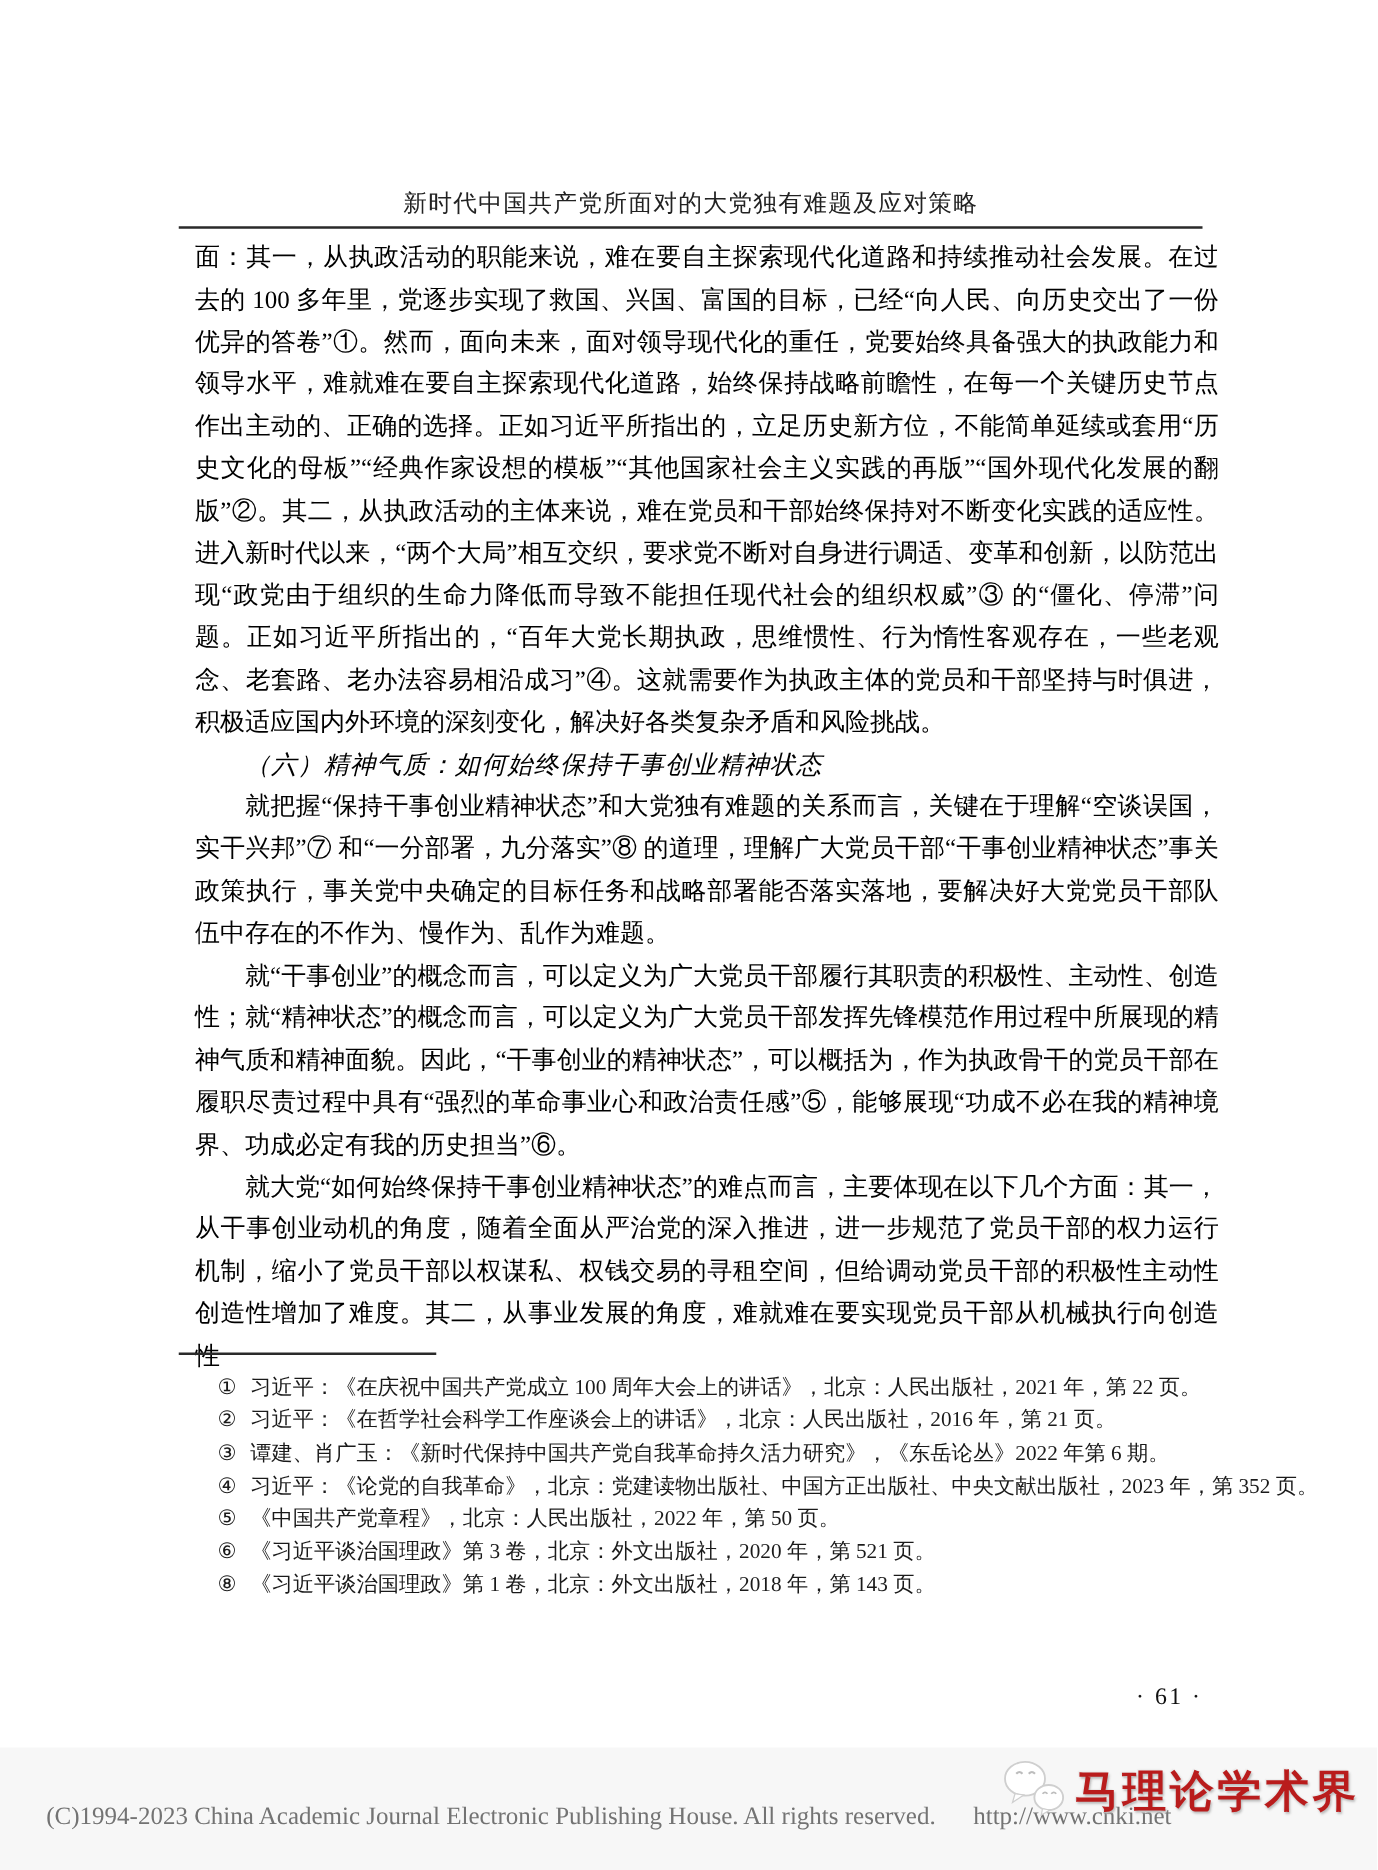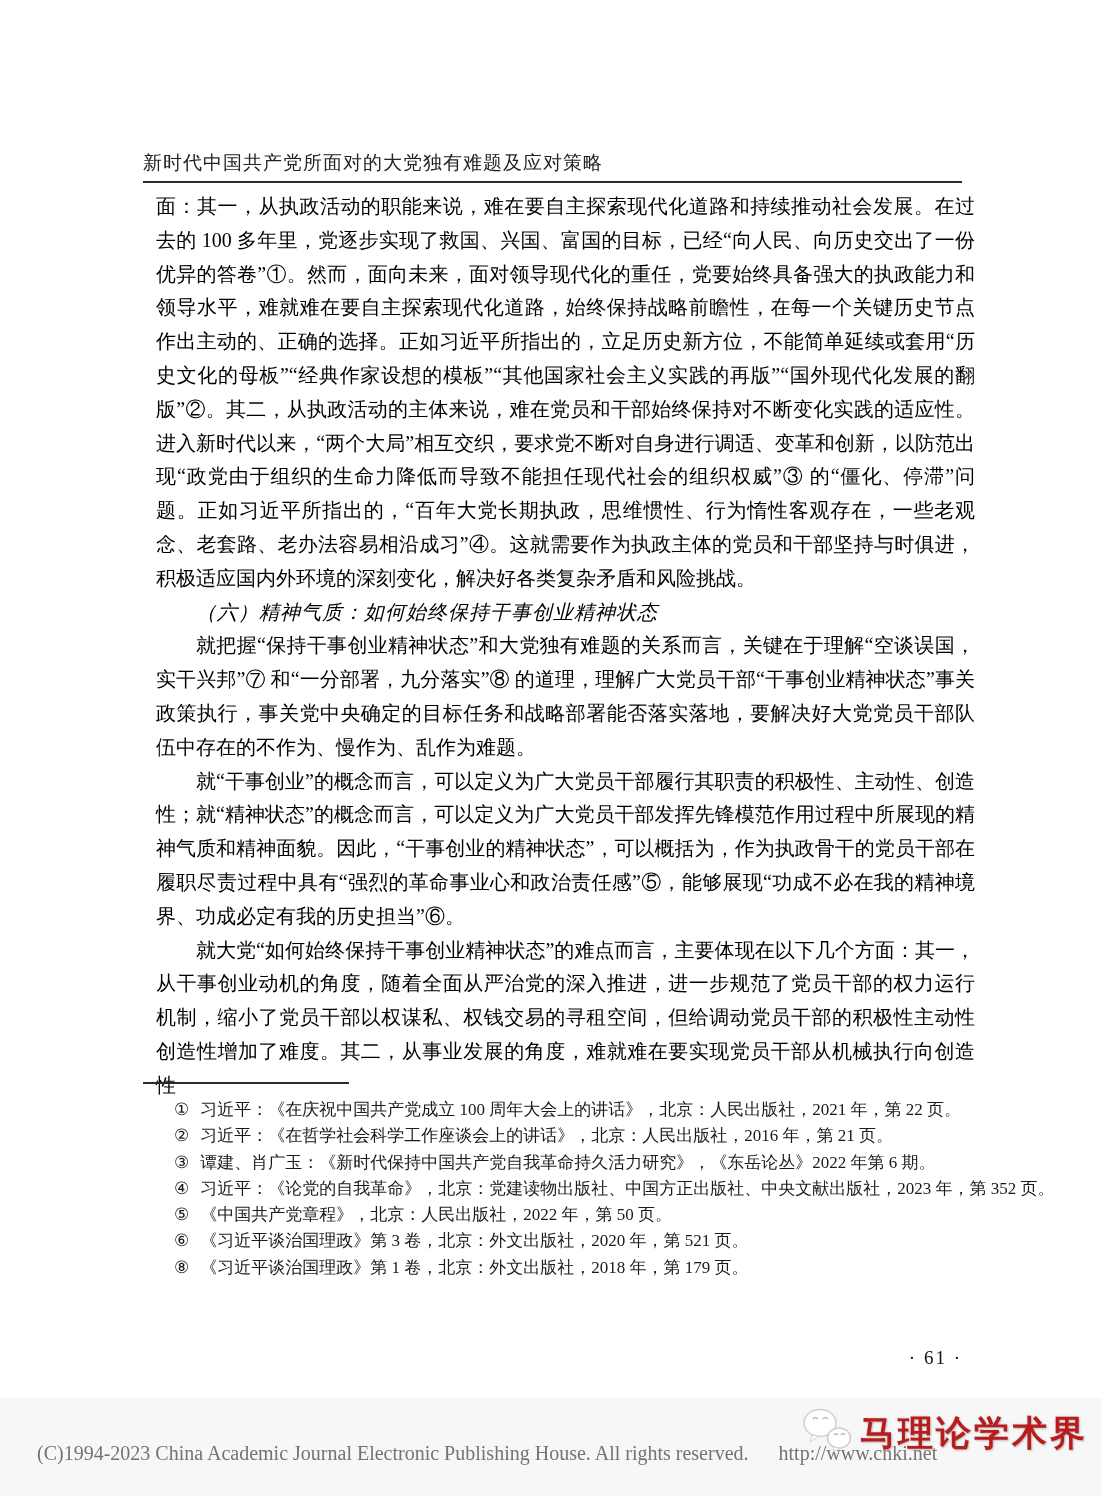--- a/index.html
+++ b/index.html
@@ -8,20 +8,21 @@
     width:1102px;
     height:1496px;
     background:#ffffff;
     font-family:"Liberation Serif","DejaVu Serif",serif;
     color:#151515;
     overflow:hidden;
   }
   .running-head{
     position:absolute;
     top:150px; left:143px; width:819px;
+    text-align:center;
     font-size:19px;
     letter-spacing:1px;
     color:#222;
   }
   .head-rule{
     position:absolute;
     top:181px; left:143px; width:819px;
     border-top:2px solid #2a2a2a;
   }
   .body-text{
@@ -124,21 +125,21 @@
     <div class="fn">
       <span class="fn-marker">④</span><span>习近平：《论党的自我革命》，北京：党建读物出版社、中国方正出版社、中央文献出版社，2023 年，第 352 页。</span>
     </div>
     <div class="fn">
       <span class="fn-marker">⑤</span><span>《中国共产党章程》，北京：人民出版社，2022 年，第 50 页。</span>
     </div>
     <div class="fn">
       <span class="fn-marker">⑥</span><span>《习近平谈治国理政》第 3 卷，北京：外文出版社，2020 年，第 521 页。</span>
     </div>
     <div class="fn">
-      <span class="fn-marker">⑧</span><span>《习近平谈治国理政》第 1 卷，北京：外文出版社，2018 年，第 179 页。</span>
+      <span class="fn-marker">⑧</span><span>《习近平谈治国理政》第 1 卷，北京：外文出版社，2018 年，第 143 页。</span>
     </div>
   </div>
 
   <div class="page-number">· 61 ·</div>
 
   <div class="footer-band">
     <div class="footer-line">
       <span>(C)1994-2023 China Academic Journal Electronic Publishing House. All rights reserved.</span><span class="url">http://www.cnki.net</span>
     </div>
     <div class="watermark">

